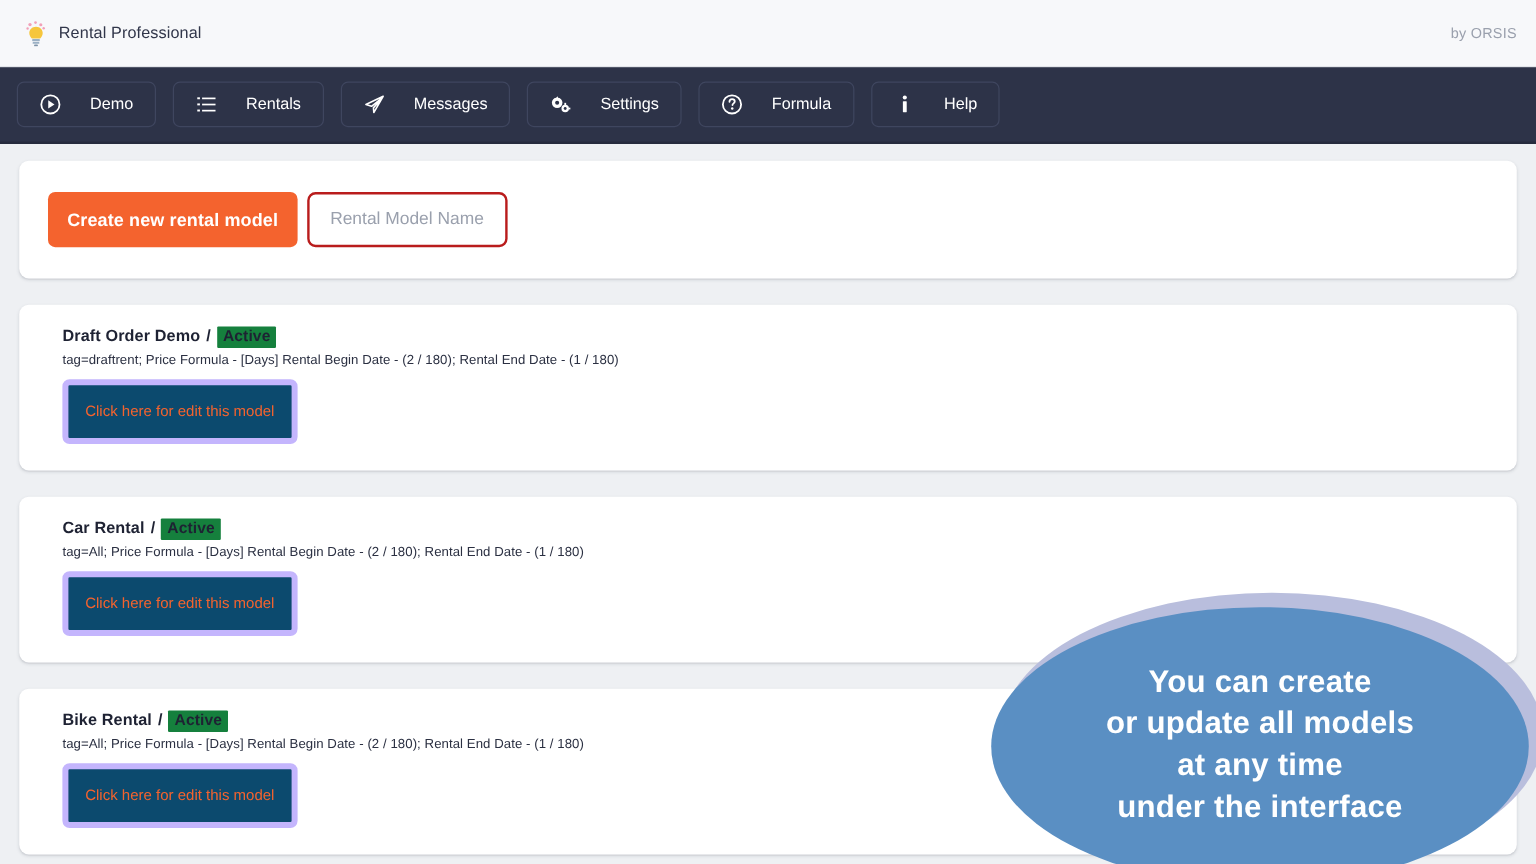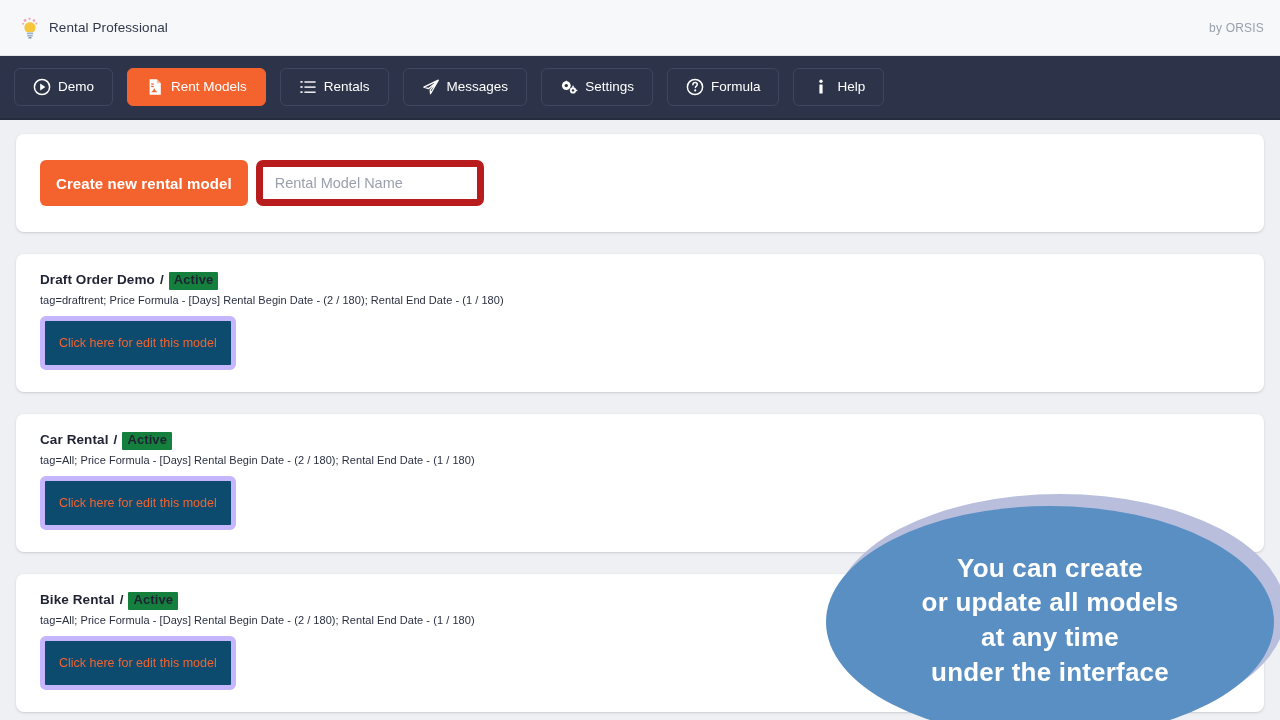--- a/index.html
+++ b/index.html
@@ -55,21 +55,21 @@
     padding: 0 14px;
     gap: 14px;
     border-bottom: 2px solid #262b3d;
   }
   .nav-item {
     height: 38px;
     border: 1px solid #3f465f;
     border-radius: 6px;
     display: flex;
     align-items: center;
-    gap: 7px;
+    gap: 24px;
     padding: 0 18px;
     color: #ffffff;
     font-size: 13.5px;
     white-space: nowrap;
     background: transparent;
     cursor: pointer;
   }
   .nav-item.active {
     background: #f4632e;
     border-color: #f4632e;
@@ -108,35 +108,36 @@
     font-size: 15px;
     font-weight: bold;
     padding: 0 16px;
     height: 46px;
     cursor: pointer;
     font-family: "Liberation Sans", sans-serif;
     letter-spacing: 0.1px;
   }
   .input-model-name {
     height: 46px;
-    width: 228px;
-    border: 7px solid #b91c1c;
+    width: 167px;
+    border: 2px solid #b91c1c;
     border-radius: 7px;
     padding: 0 12px;
     font-size: 14.5px;
     color: #31364a;
     font-family: "Liberation Sans", sans-serif;
     outline: none;
     background: #fff;
+    text-align: center;
   }
   .input-model-name::placeholder { color: #9aa0ad; }
 
   
   .model-card {
-    padding: 18px 24px 22px 24px;
+    padding: 18px 24px 22px 36px;
     min-height: 132px;
   }
   .model-title {
     font-size: 13.5px;
     font-weight: bold;
     color: #1e2233;
     display: flex;
     align-items: baseline;
     gap: 5px;
     margin-bottom: 4px;
@@ -232,30 +233,20 @@
 <div class="navbar">
 
   <div class="nav-item">
     <svg class="nav-ico" viewBox="0 0 18 18">
       <circle cx="9" cy="9" r="7.6" fill="none" stroke="#ffffff" stroke-width="1.5"></circle>
       <path d="M7.2 5.6 L12.4 9 L7.2 12.4 Z" fill="#ffffff"></path>
     </svg>
     <span class="nav-label">Demo</span>
   </div>
 
-  <div class="nav-item active">
-    <svg class="nav-ico" viewBox="0 0 18 18">
-      <path d="M3.6 1.3h7.2l4 3.9v11.5H3.6z" fill="#ffffff"></path>
-      <path d="M10.8 1.3l4 3.9h-4z" fill="#f9b9a0"></path>
-      <rect x="5.2" y="5.4" width="2.6" height="1.3" fill="#f4632e"></rect>
-      <rect x="5.2" y="7.8" width="2.6" height="1.3" fill="#f4632e"></rect>
-      <path d="M5.2 14.3c1.6-1.1 2.6-2.9 3-4.2.5 1.6 1.6 3.2 3.2 4.2z" fill="#f4632e"></path>
-    </svg>
-    <span class="nav-label">Rent Models</span>
-  </div>
 
   <div class="nav-item">
     <svg class="nav-ico" viewBox="0 0 18 18">
       <rect x="1.4" y="3.1" width="2.2" height="1.6" fill="#ffffff"></rect>
       <rect x="1.4" y="8.2" width="2.2" height="1.6" fill="#ffffff"></rect>
       <rect x="1.4" y="13.3" width="2.2" height="1.6" fill="#ffffff"></rect>
       <rect x="5.4" y="3.3" width="11.2" height="1.4" fill="#ffffff"></rect>
       <rect x="5.4" y="8.4" width="11.2" height="1.4" fill="#ffffff"></rect>
       <rect x="5.4" y="13.5" width="11.2" height="1.4" fill="#ffffff"></rect>
     </svg>

